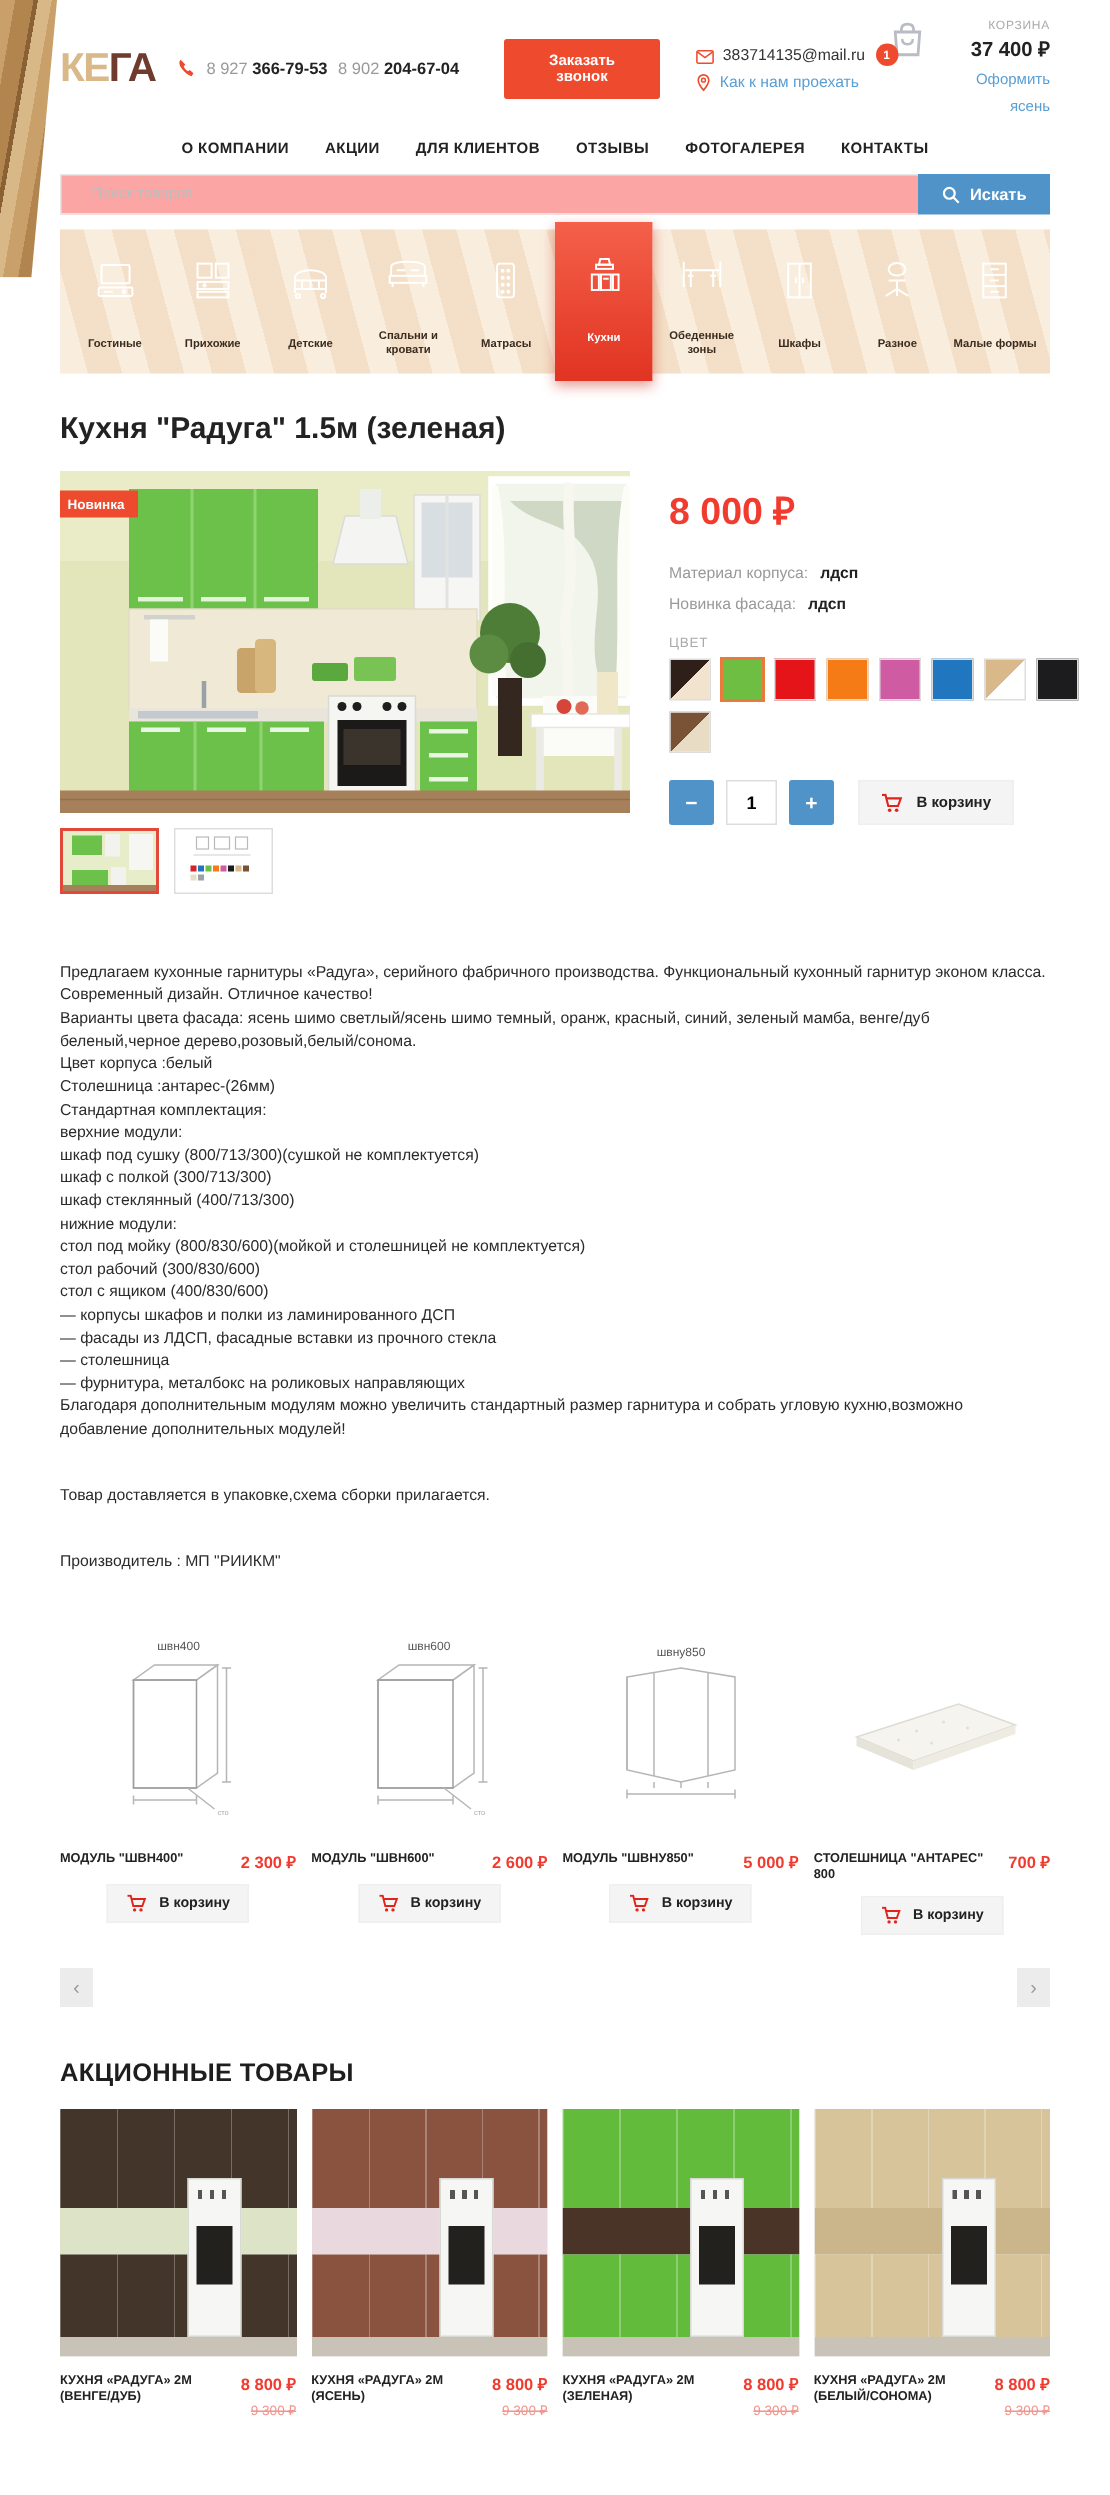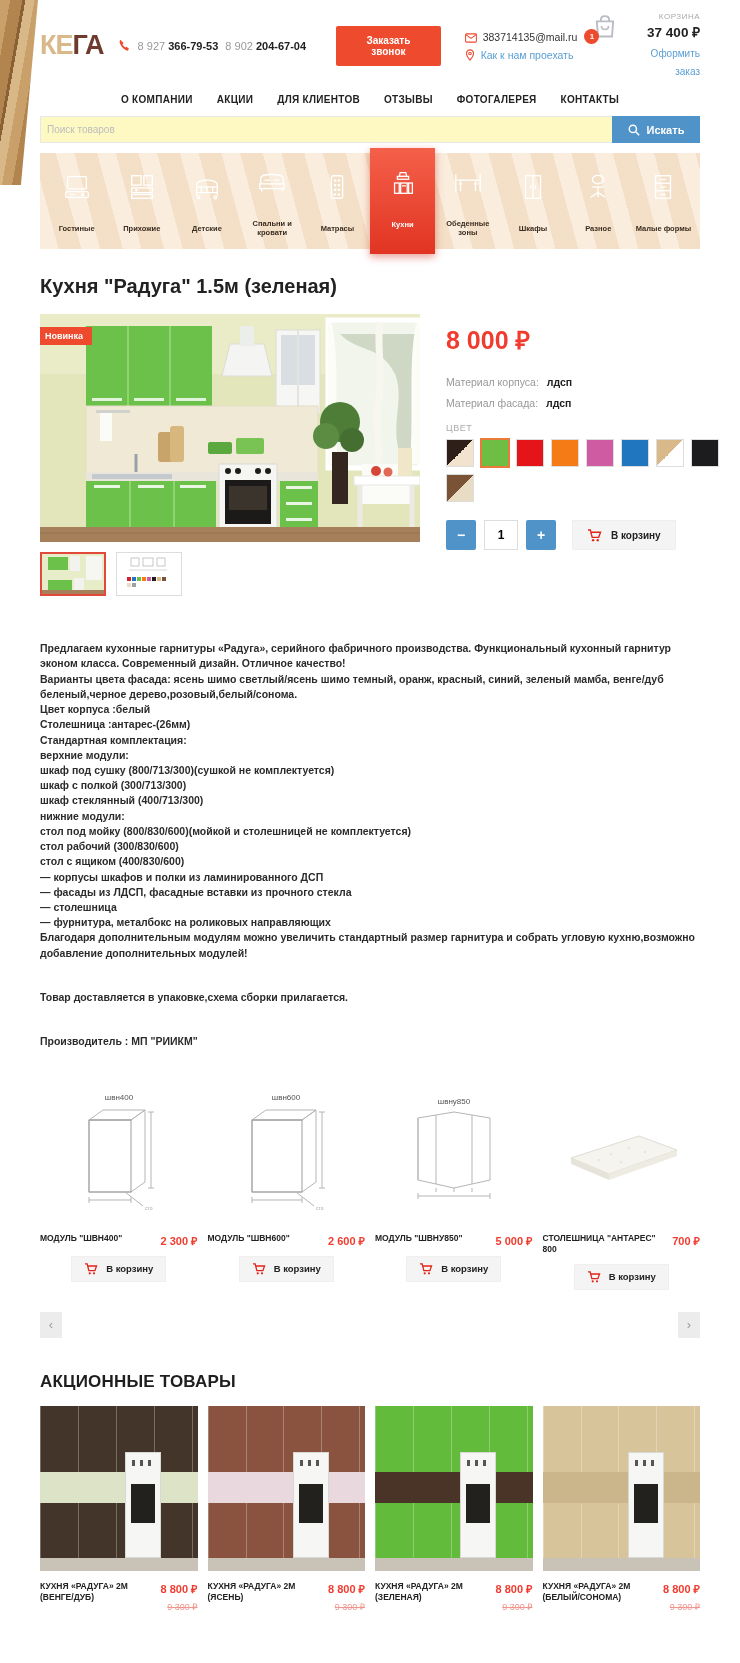--- a/index.html
+++ b/index.html
@@ -31,22 +31,22 @@
   .cart-label { font-size:8px; color:#aaa; letter-spacing:.5px; }
   .cart-total { font-size:13.5px; font-weight:700; color:#222; margin:2px 0; }
   .cart-checkout { font-size:10px; }
 
   
   .nav { display:flex; justify-content:center; gap:24px; padding:7px 0 9px; }
   .nav a { font-size:10px; font-weight:700; color:#222; text-decoration:none; letter-spacing:.3px; }
 
   
   .search-row { display:flex; padding:2px 0 10px; }
-  .search-input { flex:1; background:#fef9c3; border:1px solid #e7e7e7; border-right:none; height:27px;
-    padding:0 6px; font-size:10px; color:#555; font-family:inherit; }
+  .search-input { flex:1; background:#fca5a5; border:1px solid #e7e7e7; border-right:none; height:27px;
+    padding:0 20px; font-size:10px; color:#555; font-family:inherit; }
   .search-input::placeholder { color:#bdbdbd; }
   .search-btn { width:88px; height:27px; background:#4f93c8; color:#fff; border:none; font-weight:700;
     font-size:11px; display:flex; align-items:center; justify-content:center; gap:7px; cursor:pointer; }
 
   
   .catbar { background:#f8e7d2; background-image:repeating-linear-gradient(75deg,rgba(255,255,255,.25) 0 18px,rgba(222,190,150,.18) 18px 40px);
     display:flex; padding:0 4px; margin-bottom:26px; }
   .cat { flex:1; display:flex; flex-direction:column; align-items:center; justify-content:center; gap:7px;
     padding:14px 2px 12px; cursor:pointer; }
   .cat-label { font-size:7.5px; font-weight:700; color:#3a2c20; text-align:center; line-height:1.2;margin-top:15px; }
@@ -77,21 +77,21 @@
   .qty-row { display:flex; align-items:center; gap:8px; margin-top:18px; }
   .qty-btn { width:30px; height:30px; background:#4f93c8; color:#fff; border:none; font-size:14px;
     font-weight:700; cursor:pointer; border-radius:2px; }
   .qty-input { width:34px; height:30px; text-align:center; border:1px solid #ddd; font-size:12px;
     font-weight:700; font-family:inherit; }
   .add-btn { display:inline-flex; align-items:center; gap:9px; background:#f4f4f4; border:1px solid #eee;
     padding:0 14px; height:30px; font-weight:700; font-size:10px; color:#222; cursor:pointer; margin-left:8px; }
 
   
   .desc { margin:30px 0 6px; font-size:10.5px; line-height:1.45; color:#2b2b2b; white-space:pre-line; }
-  .desc p { margin-bottom:14px; white-space:pre-line;font-weight:bold; }
+  .desc p { margin-bottom:14px; white-space:pre-line; }
 
   
   .sec-title { font-size:17px; font-weight:700; color:#1e1e1e; margin:34px 0 14px; letter-spacing:.2px; }
   .cards { display:grid; grid-template-columns:repeat(4,1fr); gap:10px; }
   .card { display:flex; flex-direction:column; }
   .card-img { height:138px; display:flex; align-items:center; justify-content:center; background:#fff; }
   .card-meta { display:flex; justify-content:space-between; gap:6px; margin:10px 0 8px; }
   .card-name { font-size:8.5px; font-weight:700; color:#222; line-height:1.35; text-transform:uppercase; }
   .card-prices { text-align:right; }
   .card-price { font-size:11px; font-weight:700; color:#f23b2f; white-space:nowrap; }
@@ -157,21 +157,21 @@
           <svg width="28" height="28" viewBox="0 0 24 24">
               <path d="M5 8 H19 L18 21 H6 Z" fill="none" stroke="#b9bcc4" stroke-width="1.6"></path>
               <path d="M8.5 8 V6.5 C8.5 4.5 10 3.5 12 3.5 C14 3.5 15.5 4.5 15.5 6.5 V8" fill="none" stroke="#b9bcc4" stroke-width="1.6"></path>
               <path d="M9 12 C9 14 10.2 15 12 15 C13.8 15 15 14 15 12" fill="none" stroke="#b9bcc4" stroke-width="1.4"></path>
             </svg>
           <div class="badge">1</div>
         </div>
         <div class="cart-info">
           <div class="cart-label">КОРЗИНА</div>
           <div class="cart-total">37 400 ₽</div>
-          <a href="#" class="link-blue cart-checkout">Оформить заказ</a>
+          <a href="#" class="link-blue cart-checkout">Оформить ясень</a>
         </div>
       </div>
     </div>
 
     <div class="nav">
       <a href="#">О КОМПАНИИ</a>
       <a href="#">АКЦИИ</a>
       <a href="#">ДЛЯ КЛИЕНТОВ</a>
       <a href="#">ОТЗЫВЫ</a>
       <a href="#">ФОТОГАЛЕРЕЯ</a>
@@ -419,21 +419,21 @@
         </div>
       </div>
 
       <div class="pinfo">
         <div class="price-big">8 000 ₽</div>
         <div class="spec">
           <span class="sl">Материал корпуса:</span>
             <span class="sv">лдсп</span>
         </div>
         <div class="spec">
-          <span class="sl">Материал фасада:</span>
+          <span class="sl">Новинка фасада:</span>
             <span class="sv">лдсп</span>
         </div>
         <div class="color-label">ЦВЕТ</div>
         <div class="swatches">
           <div class="swatch" style="background: linear-gradient(135deg, rgb(46, 32, 24) 50%, rgb(242, 227, 206) 50%);"></div>
           <div class="swatch selected" style="background: rgb(111, 190, 68);"></div>
           <div class="swatch" style="background: rgb(228, 20, 25);"></div>
           <div class="swatch" style="background: rgb(244, 123, 22);"></div>
           <div class="swatch" style="background: rgb(207, 91, 162);"></div>
           <div class="swatch" style="background: rgb(33, 118, 192);"></div>

